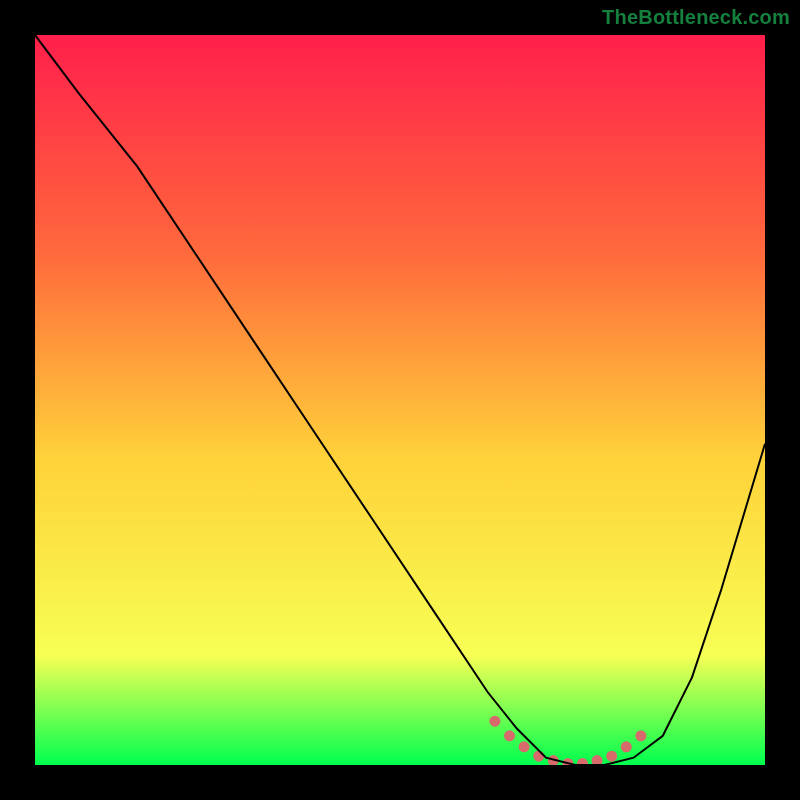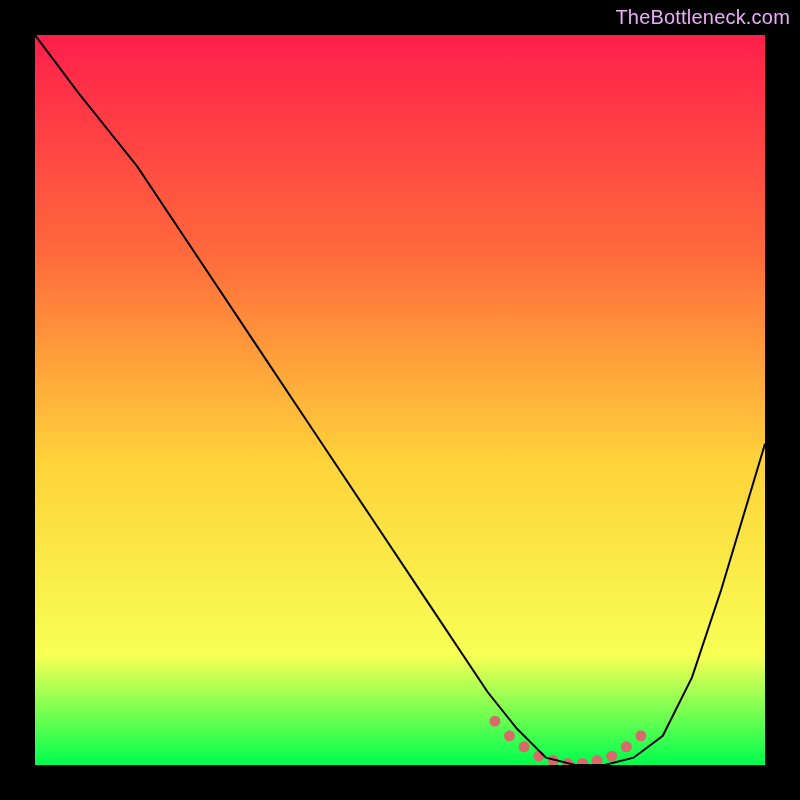--- a/index.html
+++ b/index.html
@@ -14,23 +14,23 @@
   .frame {
     position: relative;
     width: 800px;
     height: 800px;
     background: #000;
   }
   .watermark {
     position: absolute;
     top: 6px;
     right: 10px;
-    color: #f0abfc;
+    color: #15803d;
     font-size: 20px;
-    font-weight: 400;
+    font-weight: 700;
     letter-spacing: 0.2px;
     z-index: 5;
   }
   svg.plot {
     position: absolute;
     left: 35px;
     top: 35px;
     width: 730px;
     height: 730px;
     display: block;

